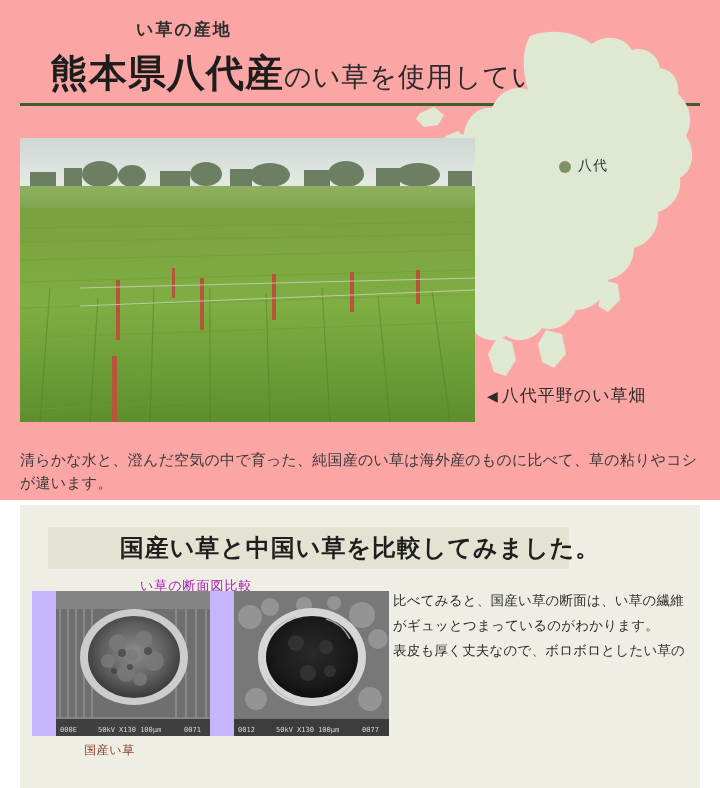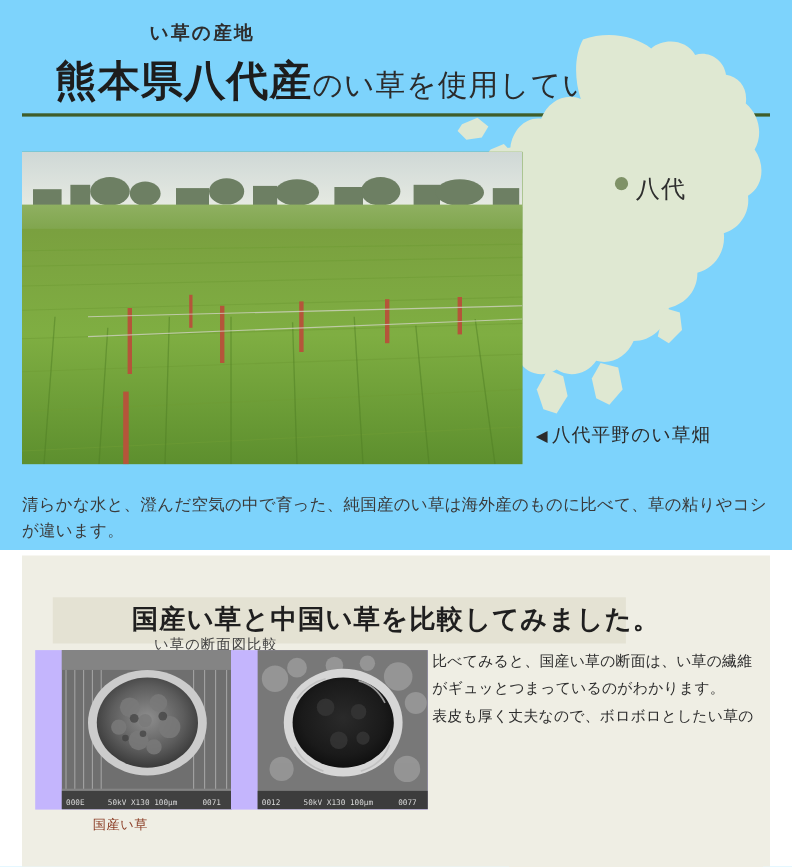--- a/index.html
+++ b/index.html
@@ -18,21 +18,21 @@
     position: relative;
     width: 720px;
     height: 788px;
   }
 
   
   .top-section {
     position: relative;
     width: 720px;
     height: 500px;
-    background: #7dd3fc;
+    background: #fca5a5;
     overflow: hidden;
   }
 
   .eyebrow {
     position: absolute;
     left: 136px;
     top: 18px;
     font-size: 17px;
     letter-spacing: 2px;
     color: #2e2e2e;
@@ -82,21 +82,21 @@
     top: 161px;
     width: 12px;
     height: 12px;
     border-radius: 50%;
     background: #7f9267;
   }
   .map-dot-label {
     position: absolute;
     left: 578px;
     top: 157px;
-    font-size: 22px;
+    font-size: 14px;
     color: #2e2e2e;
     letter-spacing: 1px;
   }
 
   
   .photo {
     position: absolute;
     left: 20px;
     top: 138px;
     width: 455px;
@@ -136,21 +136,21 @@
     left: 20px;
     top: 505px;
     width: 680px;
     height: 283px;
     background: #efeee4;
   }
 
   .band {
     position: absolute;
     left: 28px;
-    top: 38px;
+    top: 22px;
     width: 521px;
     height: 42px;
     background: #e4e2d3;
   }
   .band-title {
     position: absolute;
     left: 0;
     top: 0;
     width: 624px;
     line-height: 42px;
@@ -159,21 +159,21 @@
     font-weight: bold;
     color: #1f1f1f;
     letter-spacing: 1px;
   }
 
   .micro-label {
     position: absolute;
     left: 120px;
     top: 72px;
     font-size: 13px;
-    color: #404040;
+    color: #a21caf;
     letter-spacing: 1px;
   }
 
   .micro {
     position: absolute;
     top: 86px;
     width: 155px;
     height: 145px;
     background: #c4b5fd;
     overflow: hidden;

